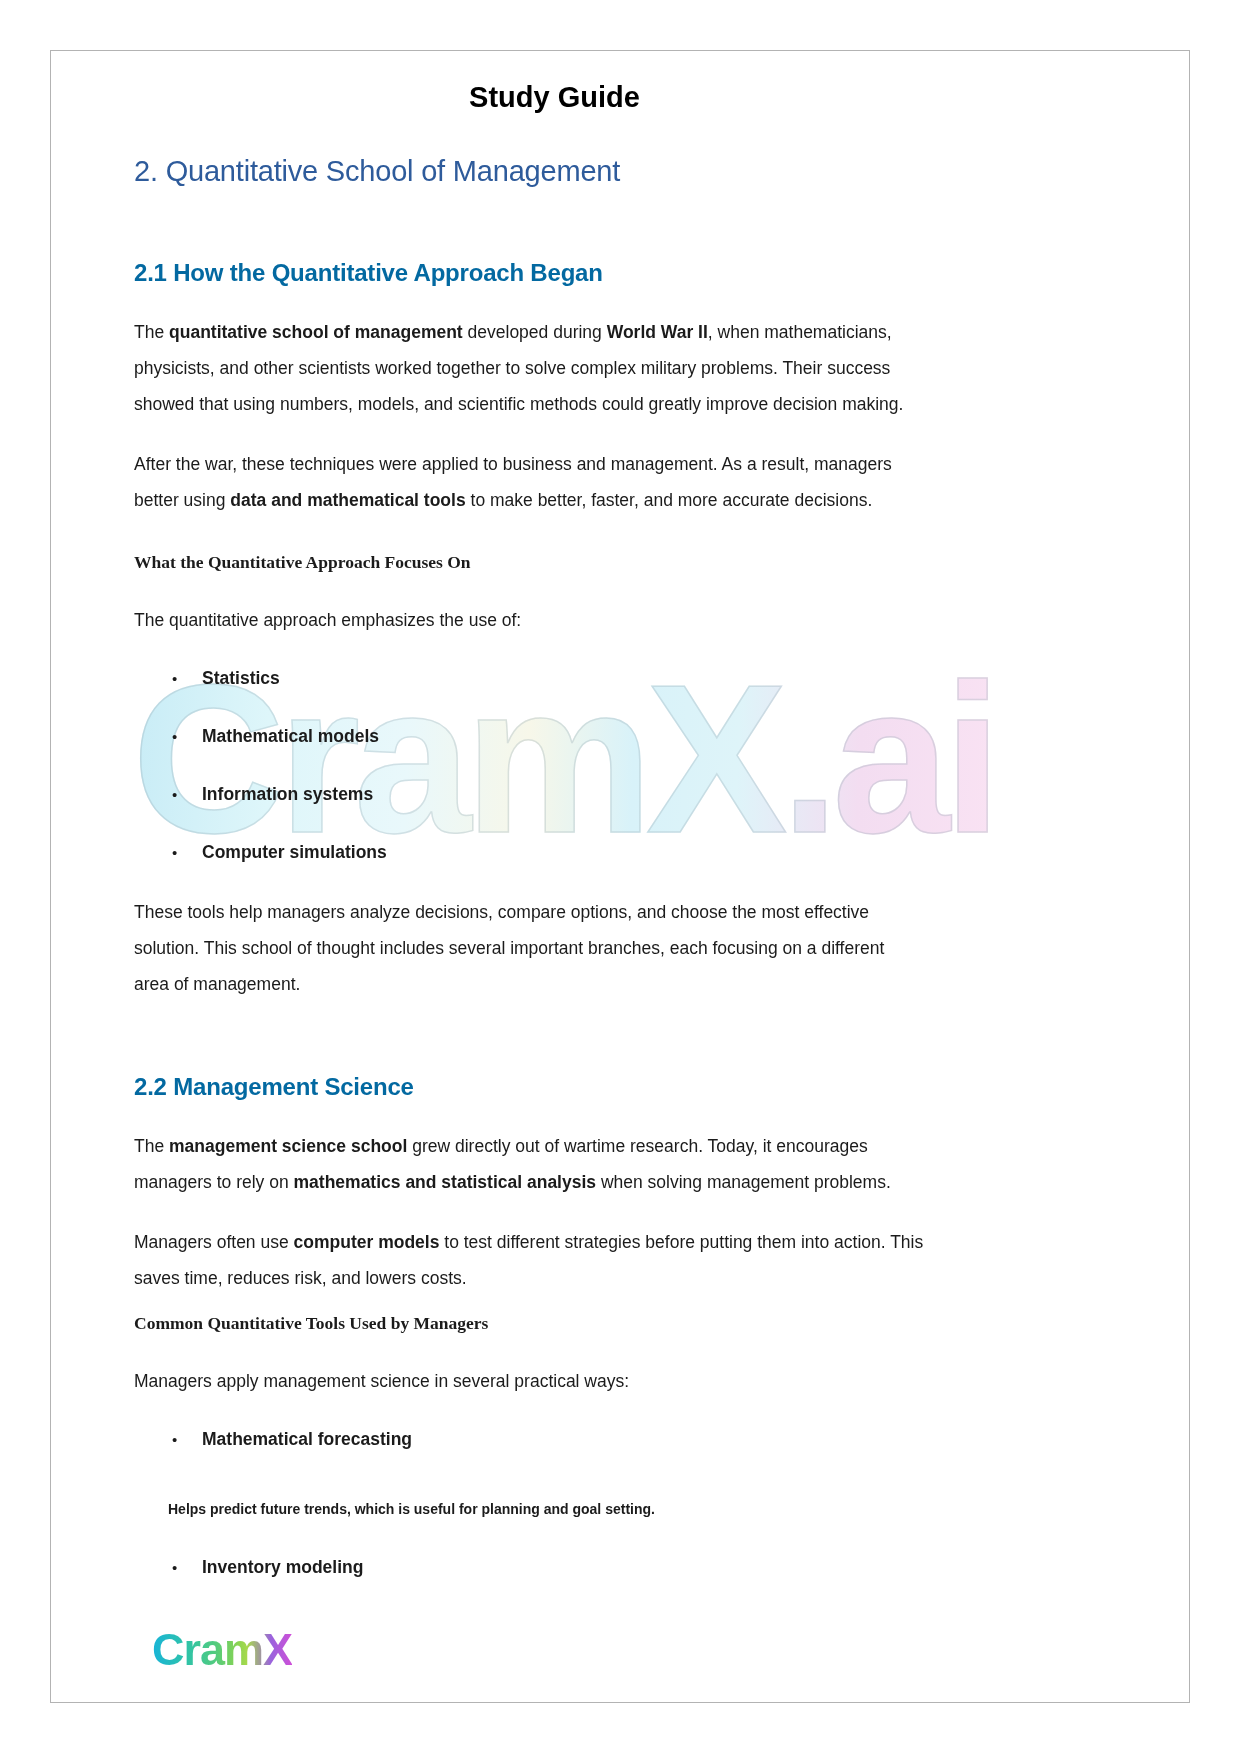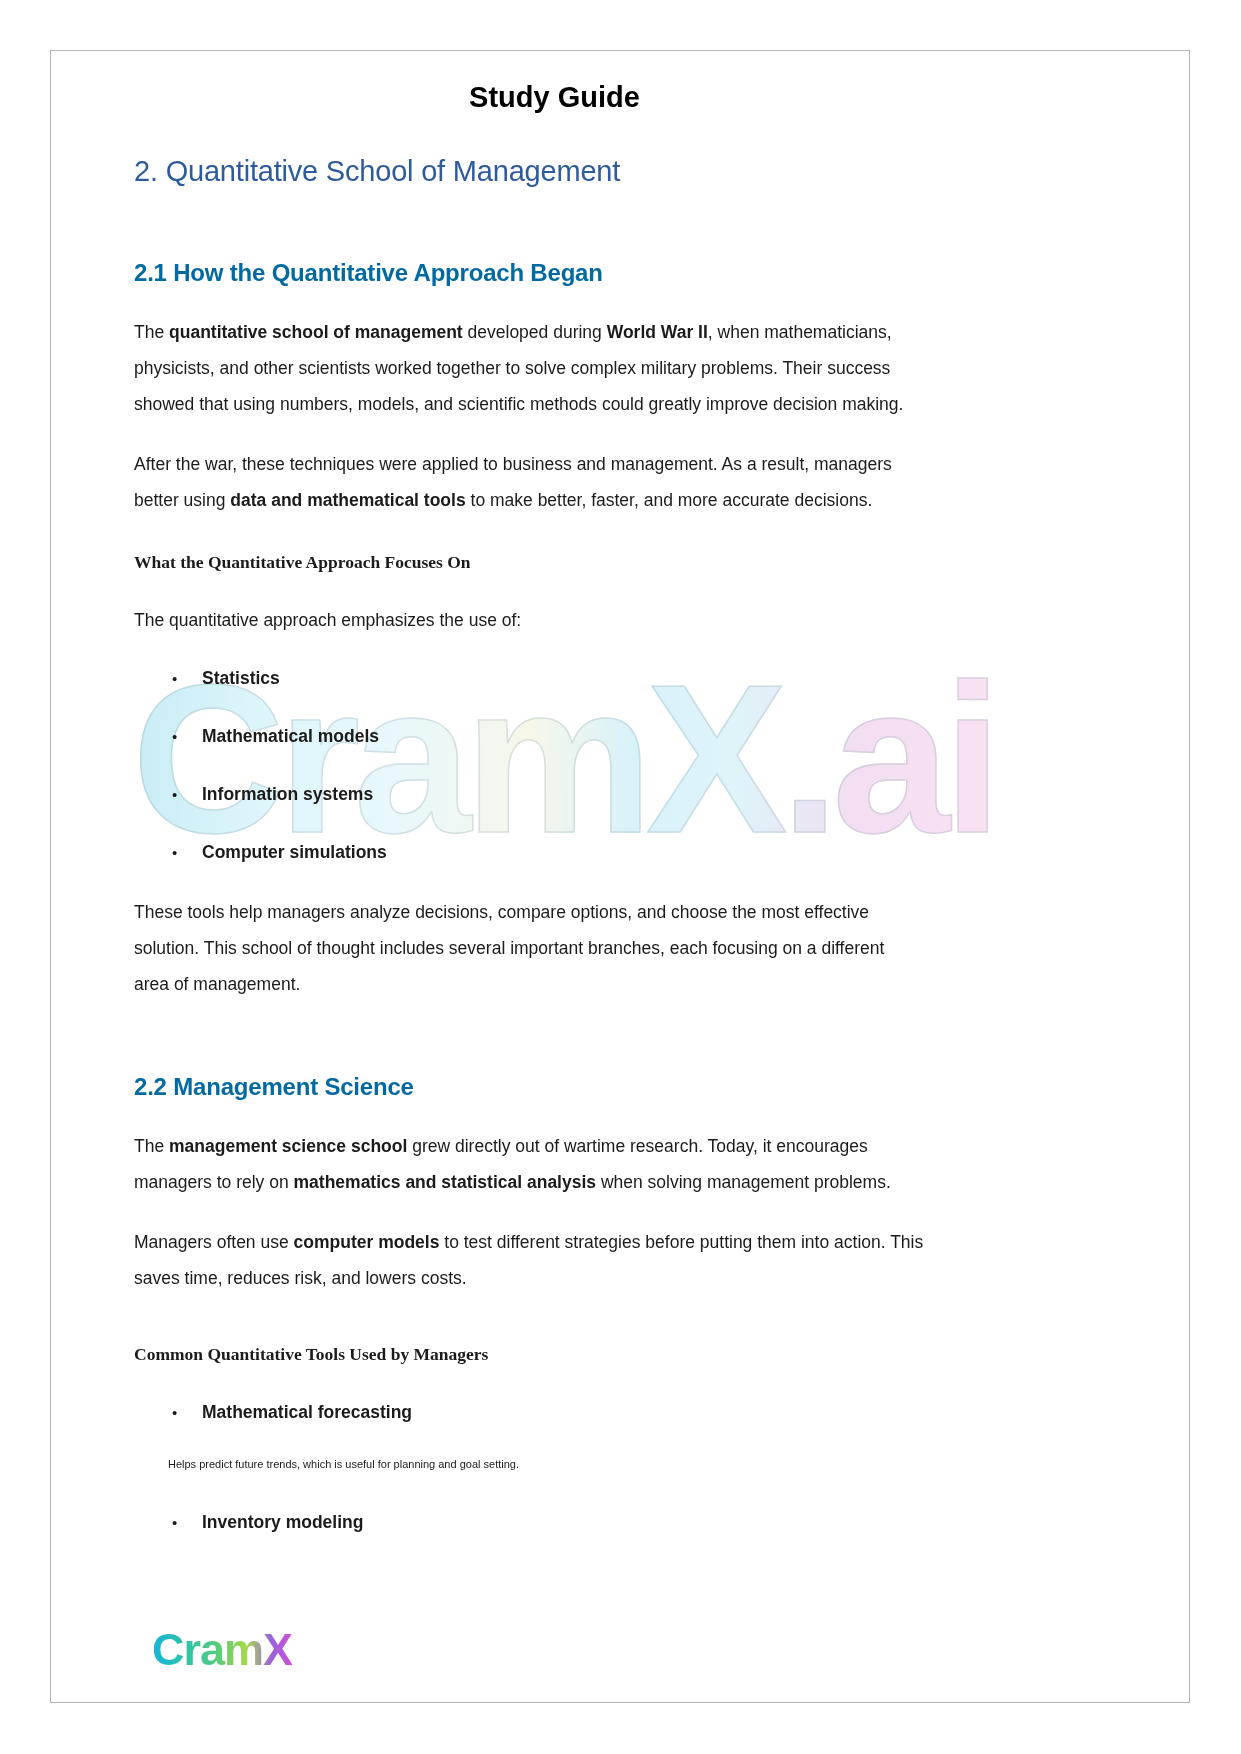--- a/index.html
+++ b/index.html
@@ -63,35 +63,35 @@
   .para-lead{margin-top:26px;}
   .line{
     font-size:17.5px;line-height:36px;height:36px;
     white-space:pre;
   }
   .line .b{font-weight:700;}
   .subhead{
     margin-top:26px;
     font-size:17.5px;font-weight:700;line-height:36px;height:36px;font-family:Liberation Serif, serif;
   }
-  .subhead-tight{margin-top:40px;}
+  .subhead-tight{margin-top:9px;}
   ul.blist{list-style:none;margin:0;padding:0;}
   ul.blist li{
     margin-top:22px;
     display:flex;align-items:baseline;
     font-size:17.5px;line-height:36px;height:36px;
   }
   .bullet-marker{
     width:30px;margin-left:38px;
     font-size:15px;flex:none;
   }
   .bullet-text{font-weight:700;white-space:pre;}
   .desc-line{
-    margin-top:16px;margin-left:34px;
-    font-size:11px;line-height:36px;height:36px;white-space:pre;
+    margin-top:34px;margin-left:34px;
+    font-size:14px;line-height:36px;height:36px;white-space:pre;font-weight:bold;
   }
   .logo{
     position:absolute;
     left:152px;top:1626px;
     z-index:2;
     font-size:45px;font-weight:700;letter-spacing:-1px;
     line-height:48px;
     background:linear-gradient(90deg,
       #18b4d8 0%, #2fc3a8 25%, #52cb7e 45%, #85d355 60%,
       #a7d94c 68%, #9a63dd 85%, #cf4fd8 100%);
@@ -163,20 +163,21 @@
       <div class="line"><span>managers to rely on </span><span class="b">mathematics and statistical analysis</span><span> when solving management problems.</span></div>
     </div>
 
     <div class="para">
       <div class="line"><span>Managers often use </span><span class="b">computer models</span><span> to test different strategies before putting them into action. This</span></div>
       <div class="line"><span>saves time, reduces risk, and lowers costs.</span></div>
     </div>
 
     <div class="subhead subhead-tight">Common Quantitative Tools Used by Managers</div>
 
+    <div class="para-tight line">Managers apply management science in several practical ways:</div>
 
     <ul class="blist">
       <li>
         <span class="bullet-marker">•</span>
         <span class="bullet-text">Mathematical forecasting</span>
       </li>
     </ul>
 
     <div class="desc-line">Helps predict future trends, which is useful for planning and goal setting.</div>
 

